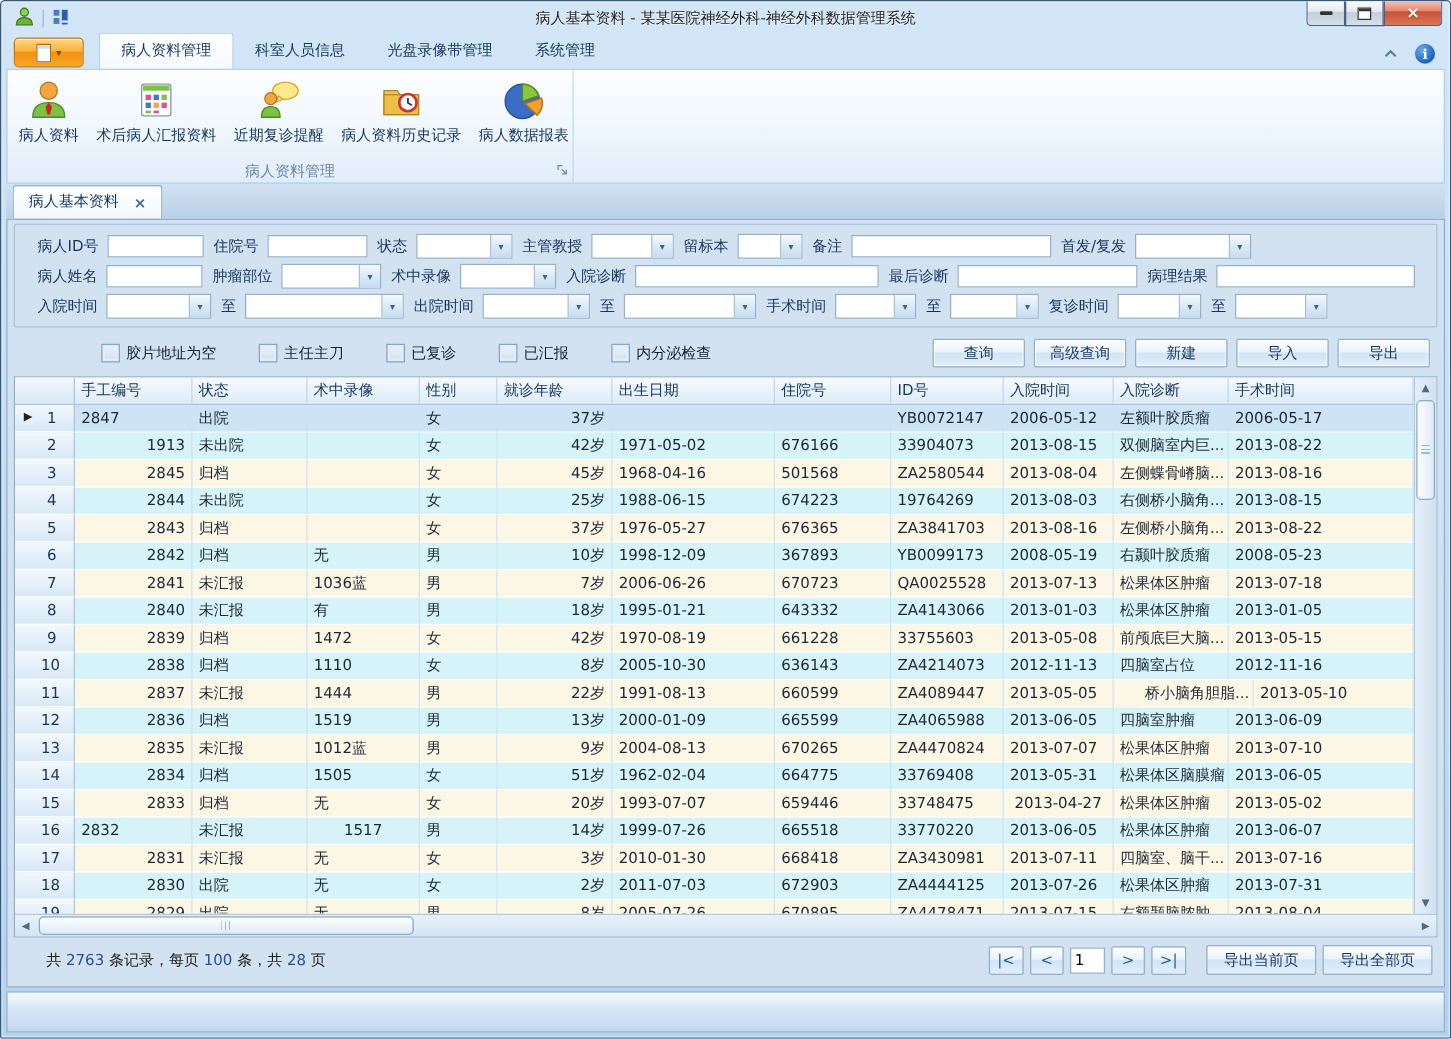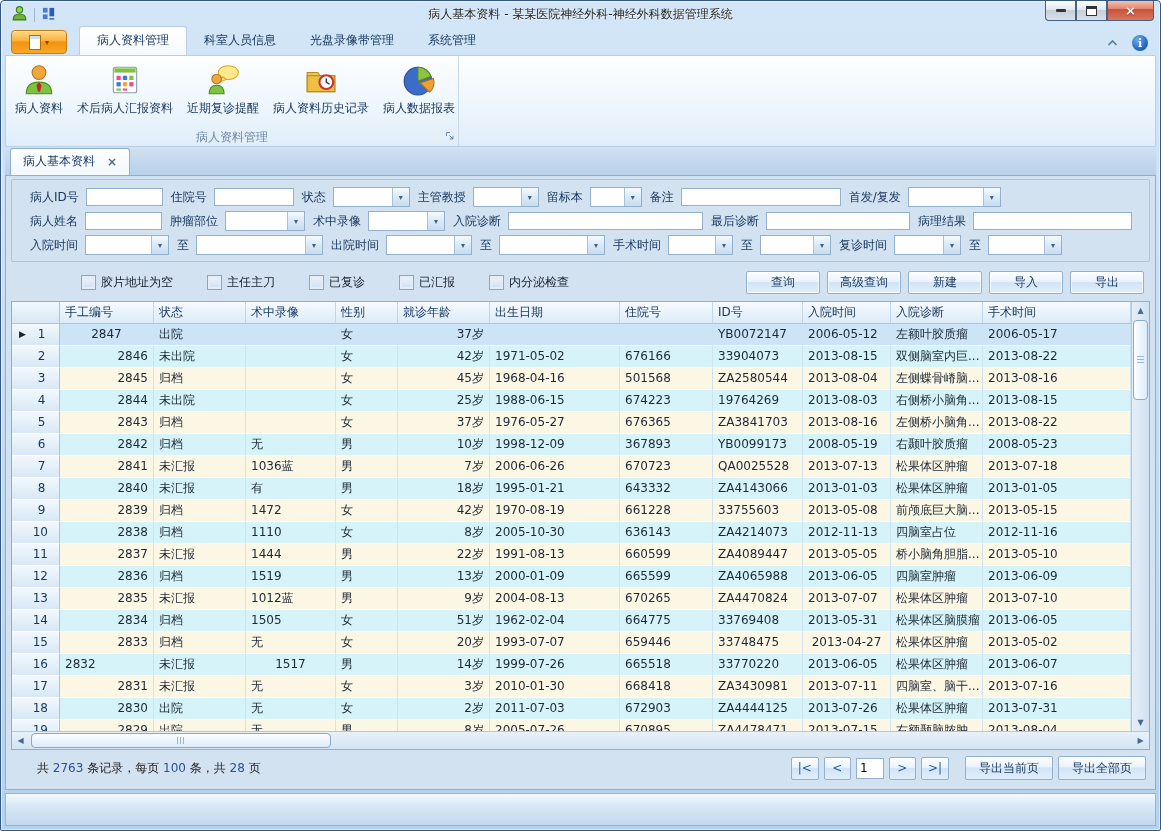--- a/index.html
+++ b/index.html
@@ -428,38 +428,38 @@
               <div class="gh-cell" style="width: 88px;">入院时间</div>
               <div class="gh-cell" style="width: 92px;">入院诊断</div>
               <div class="gh-cell grow1" style="width: 96px;">手术时间</div>
             </div>
           <div id="grid-rows" style="flex:1;overflow:hidden;">
               <div class="grow selected">
                 <div class="gcell sel" style="width: 48px;">
                   <span class="rowarrow">▶</span>
                   <span class="rownum">1</span>
                 </div>
-                <div class="gcell" style="width: 94px; text-align: center;">2847</div>
+                <div class="gcell" style="width: 94px; text-align: left;">2847</div>
                 <div class="gcell" style="width: 92px; text-align: left;">出院</div>
                 <div class="gcell" style="width: 90px; text-align: left;"></div>
                 <div class="gcell" style="width: 62px; text-align: left;">女</div>
                 <div class="gcell" style="width: 92px; text-align: right;">37岁</div>
                 <div class="gcell" style="width: 130px; text-align: left;"></div>
                 <div class="gcell" style="width: 93px; text-align: left;"></div>
                 <div class="gcell" style="width: 90px; text-align: left;">YB0072147</div>
                 <div class="gcell" style="width: 88px; text-align: left;">2006-05-12</div>
                 <div class="gcell" style="width: 92px; text-align: left;">左额叶胶质瘤</div>
                 <div class="gcell grow1" style="width: 96px; text-align: left;">2006-05-17</div>
               </div>
               <div class="grow cyan">
                 <div class="gcell sel" style="width: 48px;">
                   <span class="rowarrow"></span>
                   <span class="rownum">2</span>
                 </div>
-                <div class="gcell" style="width: 94px; text-align: right;">2846</div>
+                <div class="gcell" style="width: 94px; text-align: right;">1913</div>
                 <div class="gcell" style="width: 92px; text-align: left;">未出院</div>
                 <div class="gcell" style="width: 90px; text-align: left;"></div>
                 <div class="gcell" style="width: 62px; text-align: left;">女</div>
                 <div class="gcell" style="width: 92px; text-align: right;">42岁</div>
                 <div class="gcell" style="width: 130px; text-align: left;">1971-05-02</div>
                 <div class="gcell" style="width: 93px; text-align: left;">676166</div>
                 <div class="gcell" style="width: 90px; text-align: left;">33904073</div>
                 <div class="gcell" style="width: 88px; text-align: left;">2013-08-15</div>
                 <div class="gcell" style="width: 92px; text-align: left;">双侧脑室内巨...</div>
                 <div class="gcell grow1" style="width: 96px; text-align: left;">2013-08-22</div>
@@ -607,21 +607,21 @@
                 </div>
                 <div class="gcell" style="width: 94px; text-align: right;">2837</div>
                 <div class="gcell" style="width: 92px; text-align: left;">未汇报</div>
                 <div class="gcell" style="width: 90px; text-align: left;">1444</div>
                 <div class="gcell" style="width: 62px; text-align: left;">男</div>
                 <div class="gcell" style="width: 92px; text-align: right;">22岁</div>
                 <div class="gcell" style="width: 130px; text-align: left;">1991-08-13</div>
                 <div class="gcell" style="width: 93px; text-align: left;">660599</div>
                 <div class="gcell" style="width: 90px; text-align: left;">ZA4089447</div>
                 <div class="gcell" style="width: 88px; text-align: left;">2013-05-05</div>
-                <div class="gcell" style="width: 92px; text-align: center;">桥小脑角胆脂...</div>
+                <div class="gcell" style="width: 92px; text-align: center; margin-left: 20px;">桥小脑角胆脂...</div>
                 <div class="gcell grow1" style="width: 96px; text-align: left;">2013-05-10</div>
               </div>
               <div class="grow cyan">
                 <div class="gcell sel" style="width: 48px;">
                   <span class="rowarrow"></span>
                   <span class="rownum">12</span>
                 </div>
                 <div class="gcell" style="width: 94px; text-align: right;">2836</div>
                 <div class="gcell" style="width: 92px; text-align: left;">归档</div>
                 <div class="gcell" style="width: 90px; text-align: left;">1519</div>

